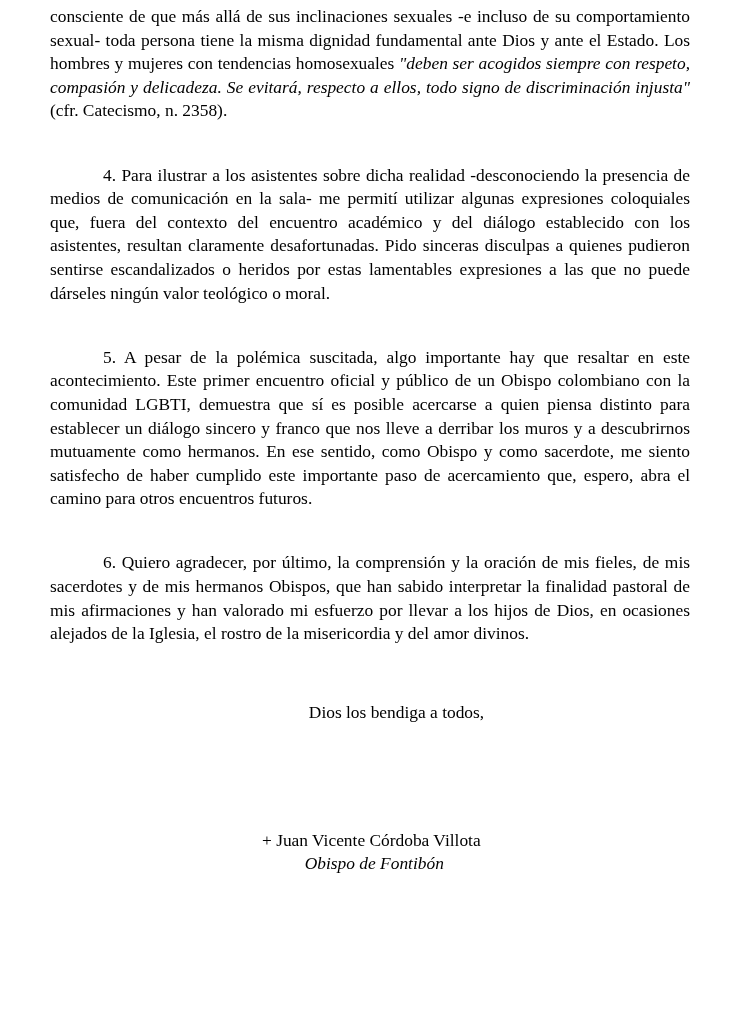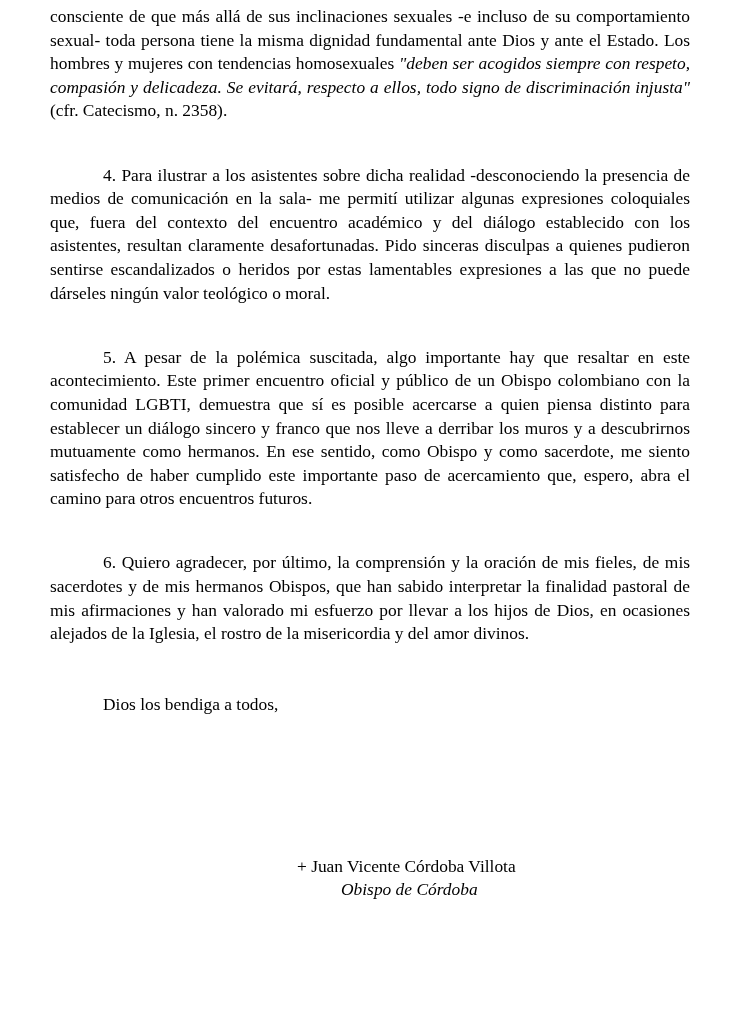--- a/index.html
+++ b/index.html
@@ -33,31 +33,31 @@
       text-indent: 53px;
       margin-top: 17px;
     }
     .gap {
       height: 23.6px;
     }
     .quote {
       font-style: italic;
     }
     .closing {
-      margin: 0;
+      margin: 8px;
       padding-left: 53px;
+      text-align: center;
     }
     .signature {
       position: absolute;
       left: 262px;
-      top: 855px;
+      top: 829px;
       font-size: 17.4px;
       line-height: 23px;
       text-align: center;
-      margin-left: 35px;
     }
     .sig-name {
       display: block;
     }
     .sig-title {
       display: block;
       font-style: italic;
       padding-left: 6px;
     }
   </style>
@@ -80,14 +80,14 @@
   <p class="para indent">6. Quiero agradecer, por último, la comprensión y la oración de mis fieles, de mis sacerdotes y de mis hermanos Obispos, que han sabido interpretar la finalidad pastoral de mis afirmaciones y han valorado mi esfuerzo por llevar a los hijos de Dios, en ocasiones alejados de la Iglesia, el rostro de la misericordia y del amor divinos.</p>
 
   <div class="gap"></div>
   <div class="gap"></div>
 
   <p class="closing">Dios los bendiga a todos,</p>
 </div>
 
 <div class="signature">
   <span class="sig-name">+ Juan Vicente Córdoba Villota</span>
-  <span class="sig-title">Obispo de Córdoba</span>
+  <span class="sig-title">Obispo de Fontibón</span>
 </div>
 
 </body></html>

